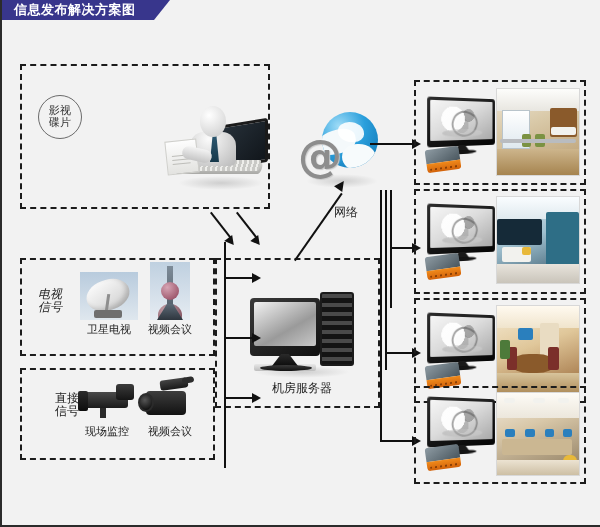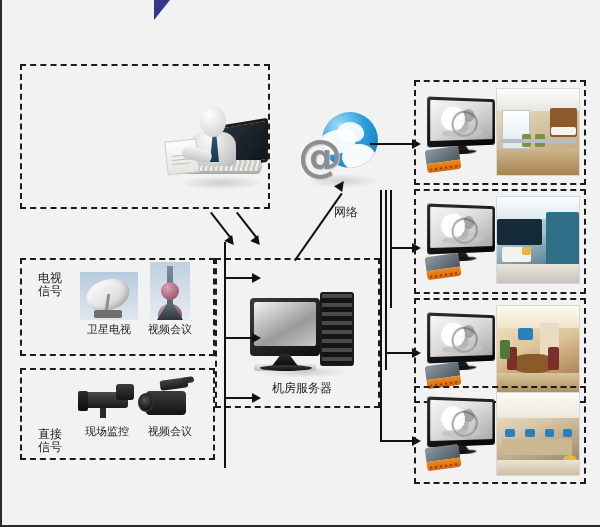--- a/index.html
+++ b/index.html
@@ -417,61 +417,66 @@
   .rm-wood { background:#8a5a2b; }
   .rm-teal { background:#2e6e86; }
   .rm-yellow{ background:#e8b93a; }
   .rm-white { background:#f2f2ee; }
 </style>
 </head>
 <body>
 
 <div id="page">
 
+  <div class="banner">信息发布解决方案图</div>
   <div class="banner-tail"></div>
   <div class="banner-underline"></div>
 
   <div class="dbox" style="left:18px; top:64px; width:250px; height:145px;"></div>
 
+  <div class="circle" style="left:36px; top:95px;">
+    <span>影视</span>
+    <span>碟片</span>
+  </div>
 
   <div class="person-wrap" style="left:168px; top:104px; width:100px; height:86px;">
     <div class="shadow-ellipse" style="left:8px; top:72px; width:86px; height:14px;"></div>
     <div class="lap-base"></div>
     <div class="lap-screen"></div>
     <div class="lap-keys"></div>
     <div class="p-body"></div>
     <div class="p-tie"></div>
     <div class="p-head"></div>
     <div class="p-doc"></div>
     <div class="p-arm"></div>
   </div>
 
   <div class="dbox" style="left:18px; top:258px; width:195px; height:98px;"></div>
 
-  <div class="lbl lbl-big" style="left:28px; top:272px; width:40px;">电视
+  <div class="lbl lbl-big" style="left:28px; top:288px; width:40px;font-style:italic;">电视
 信号</div>
 
   <div class="photo dish-sky" style="left:78px; top:272px; width:58px; height:48px;">
     <div class="dish"></div>
     <div class="dish-arm"></div>
     <div class="dish-base"></div>
   </div>
   <div class="lbl" style="left:72px; top:323px; width:70px;">卫星电视</div>
 
   <div class="photo tower-sky" style="left:148px; top:262px; width:40px; height:58px;">
     <div class="tw-shaft"></div>
     <div class="tw-ball1"></div>
     <div class="tw-ball2"></div>
     <div class="tw-legs"></div>
   </div>
   <div class="lbl" style="left:133px; top:323px; width:70px;">视频会议</div>
 
   <div class="dbox" style="left:18px; top:368px; width:195px; height:92px;"></div>
 
-  <div class="lbl lbl-big" style="left:28px; top:392px; width:40px;margin-top:36px;">直接
+  <div class="lbl lbl-big" style="left:45px; top:392px; width:40px;">直接
 信号</div>
 
   <div class="photo" style="left:76px; top:378px; width:58px; height:44px; background:transparent;">
     <div class="cam-body"></div>
     <div class="cam-lens"></div>
     <div class="cam-hood"></div>
     <div class="cam-mount"></div>
   </div>
   <div class="lbl" style="left:70px; top:425px; width:70px;">现场监控</div>
 

